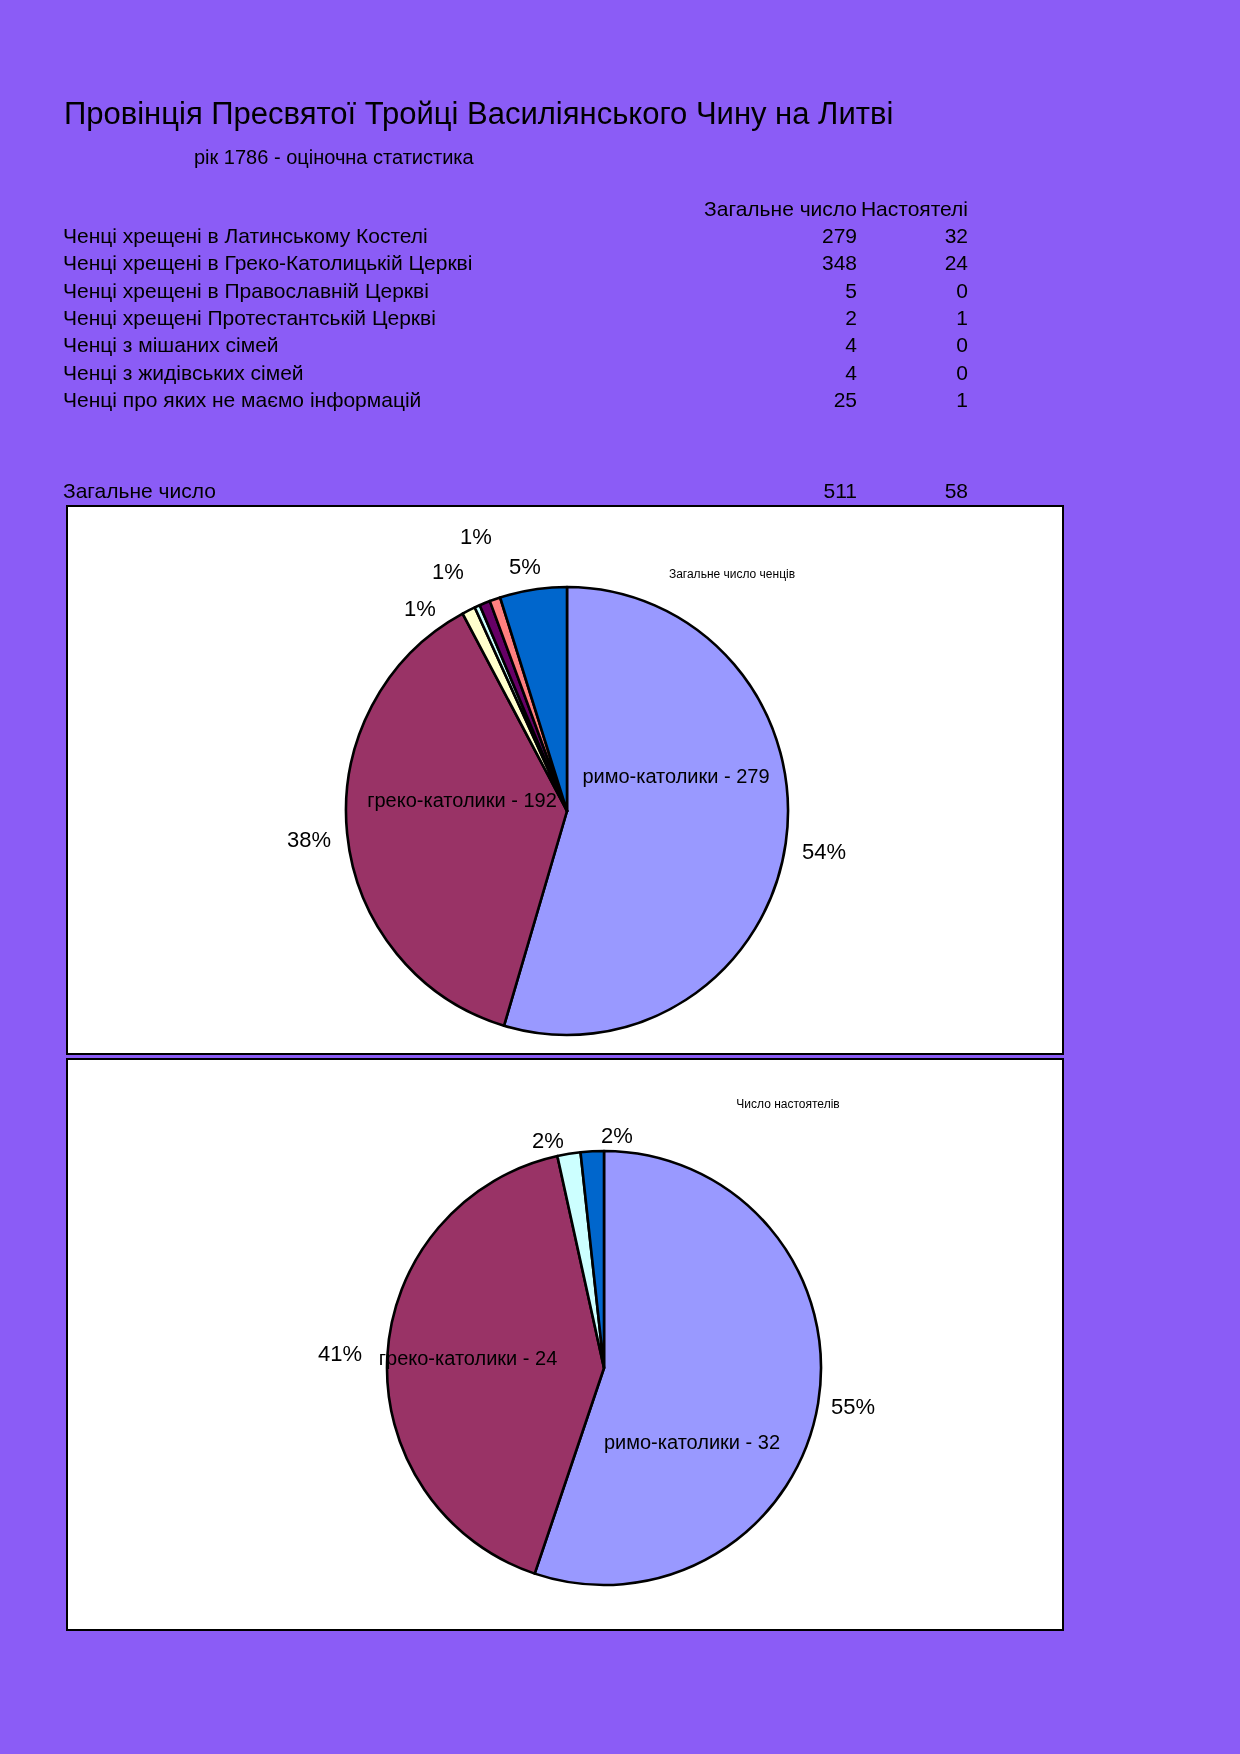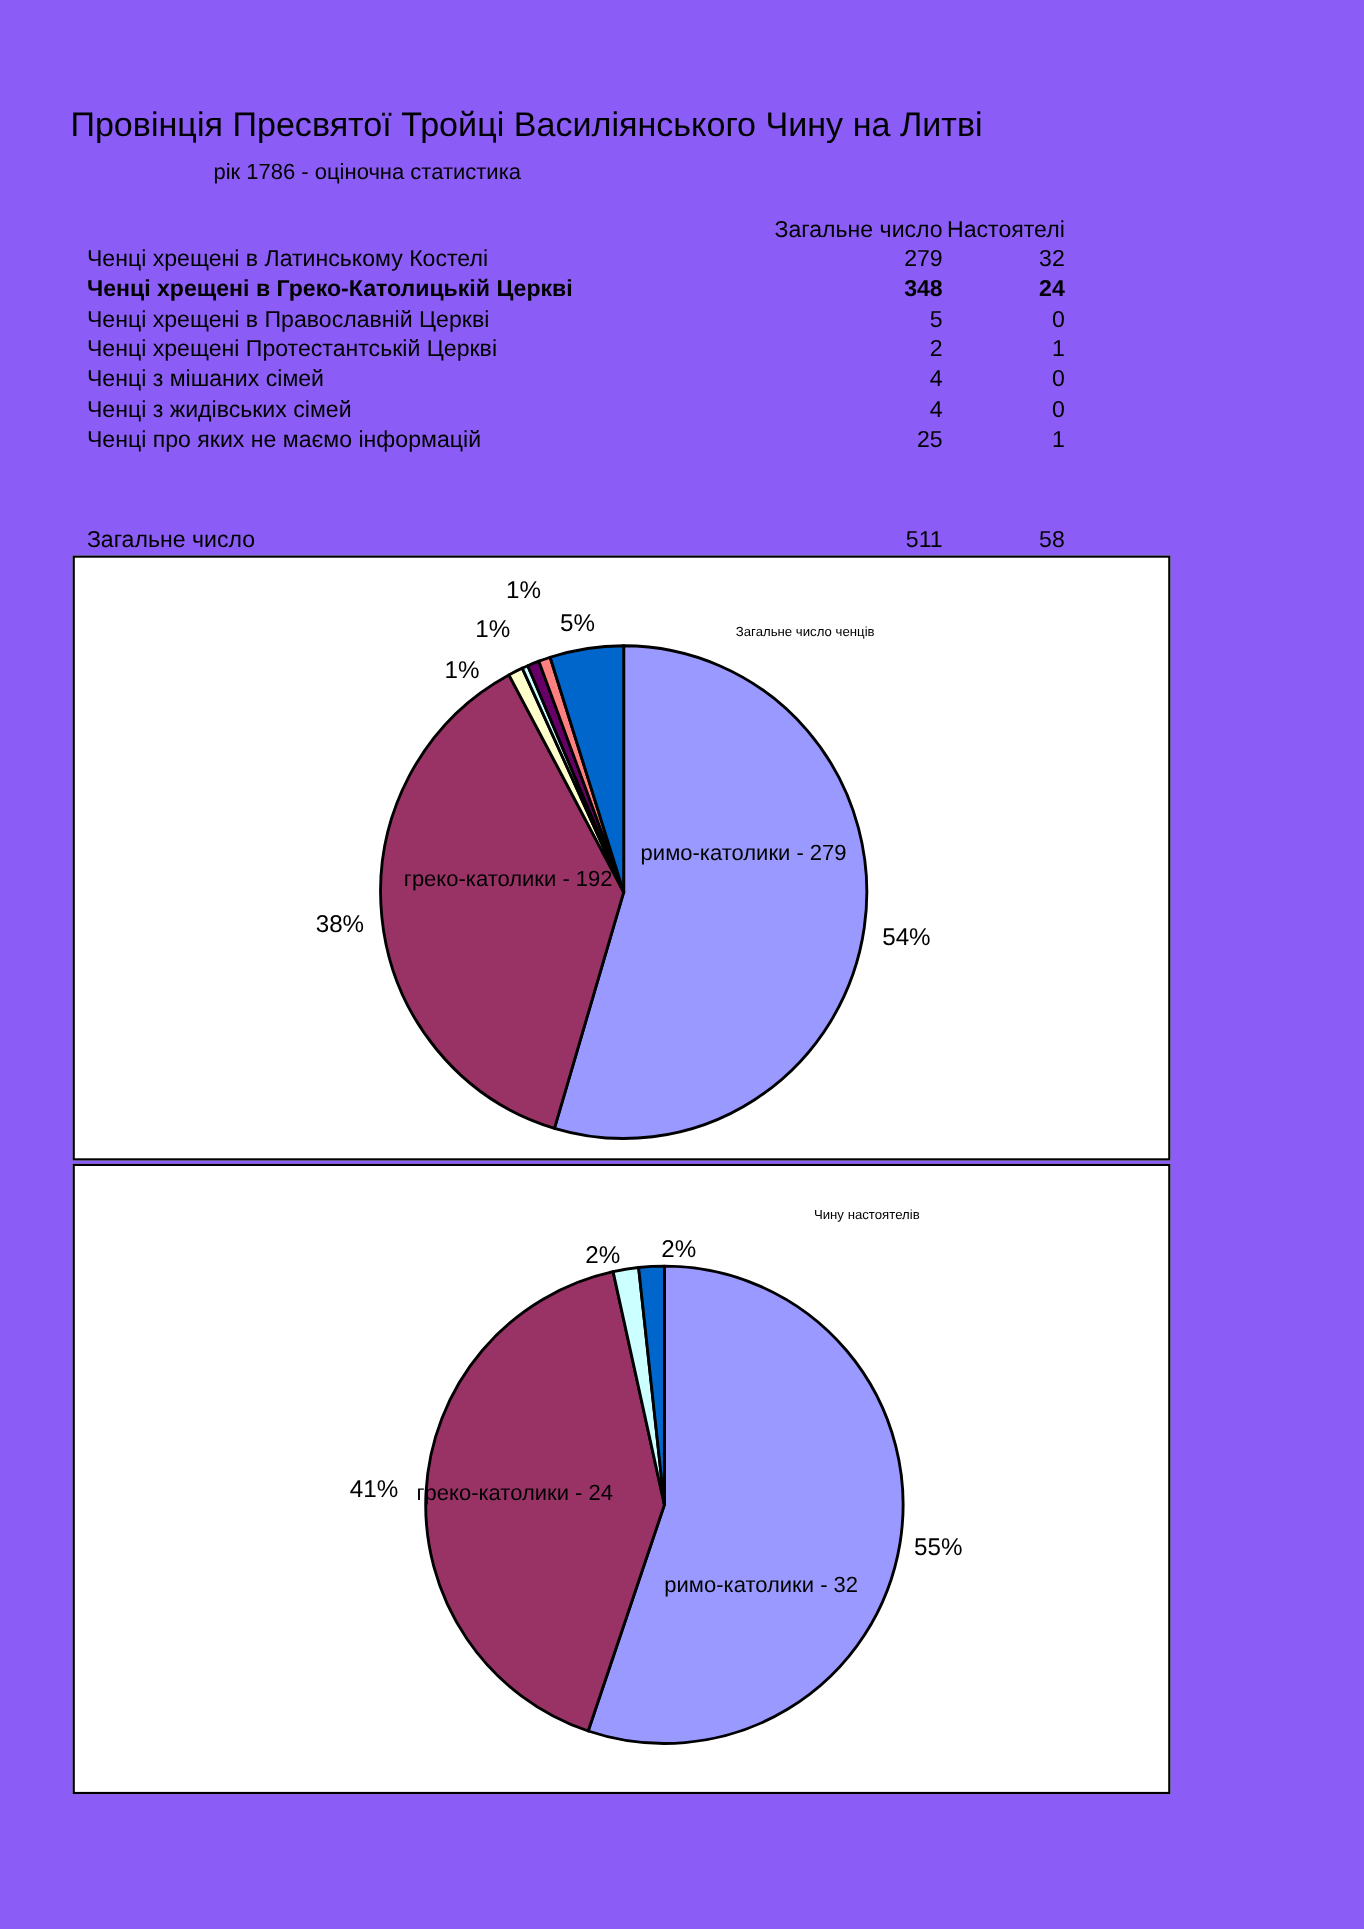--- a/index.html
+++ b/index.html
@@ -4,21 +4,21 @@
 <style>
   html,body{margin:0;padding:0;background:#fff;}
   #page{position:relative;width:1240px;height:1754px;background:#8b5cf6;
         font-family:"Liberation Sans",sans-serif;color:#000;overflow:hidden;}
   .abs{position:absolute;}
   #main-title{left:64px;top:96px;font-size:31px;white-space:nowrap;}
   #sub-title{left:194px;top:146px;font-size:20px;white-space:nowrap;}
   .chart-box{position:absolute;background:#fff;border:2px solid #000;}
   #pie-layer{position:absolute;left:0;top:0;pointer-events:none;}
   .tbl-row{position:absolute;left:63px;width:905px;height:27px;font-size:21px;white-space:nowrap;}
-  .tbl-label{position:absolute;left:0;top:0;margin-left:16px;}
+  .tbl-label{position:absolute;left:0;top:0;}
   .tbl-num{position:absolute;top:0;width:200px;text-align:right;}
   .num-c1{left:594px;}
   .num-c2{left:705px;}
   .pie-label{position:absolute;transform:translate(-50%,-50%);white-space:nowrap;}
   .pct-label{font-size:22px;}
   .inner-label{font-size:20px;}
   .chart-title{font-size:12px;}
 </style>
 </head>
 <body>
@@ -30,21 +30,21 @@
   <div id="table-area">
       <div class="tbl-row" style="top: 197px;">
         <div class="tbl-num num-c1">Загальне число</div>
         <div class="tbl-num num-c2">Настоятелі</div>
       </div>
       <div class="tbl-row" style="top: 224px;">
         <div class="tbl-label">Ченці хрещені в Латинському Костелі</div>
         <div class="tbl-num num-c1">279</div>
         <div class="tbl-num num-c2">32</div>
       </div>
-      <div class="tbl-row" style="top: 251.35px; font-weight: bold;">
+      <div class="tbl-row" style="top: 251.35px;">
         <div class="tbl-label">Ченці хрещені в Греко-Католицькій Церкві</div>
         <div class="tbl-num num-c1">348</div>
         <div class="tbl-num num-c2">24</div>
       </div>
       <div class="tbl-row" style="top: 278.7px;">
         <div class="tbl-label">Ченці хрещені в Православній Церкві</div>
         <div class="tbl-num num-c1">5</div>
         <div class="tbl-num num-c2">0</div>
       </div>
       <div class="tbl-row" style="top: 306.05px;">
@@ -94,21 +94,21 @@
   <div id="labels-area">
       <div class="pie-label chart-title" style="left: 732px; top: 574px;">Загальне число ченців</div>
       <div class="pie-label pct-label" style="left: 476px; top: 537px;">1%</div>
       <div class="pie-label pct-label" style="left: 448px; top: 572px;">1%</div>
       <div class="pie-label pct-label" style="left: 420px; top: 609px;">1%</div>
       <div class="pie-label pct-label" style="left: 525px; top: 567px;">5%</div>
       <div class="pie-label pct-label" style="left: 309px; top: 840px;">38%</div>
       <div class="pie-label pct-label" style="left: 824px; top: 852px;">54%</div>
       <div class="pie-label inner-label" style="left: 462px; top: 800px;">греко-католики - 192</div>
       <div class="pie-label inner-label" style="left: 648px; top: 776px; margin-left: 28px;">римо-католики - 279</div>
-      <div class="pie-label chart-title" style="left: 788px; top: 1104px;">Чину настоятелів</div>
+      <div class="pie-label chart-title" style="left: 788px; top: 1104px;">Число настоятелів</div>
       <div class="pie-label pct-label" style="left: 548px; top: 1141px;">2%</div>
       <div class="pie-label pct-label" style="left: 617px; top: 1136px;">2%</div>
       <div class="pie-label pct-label" style="left: 340px; top: 1354px;">41%</div>
       <div class="pie-label pct-label" style="left: 837px; top: 1407px; margin-left: 16px;">55%</div>
       <div class="pie-label inner-label" style="left: 468px; top: 1358px;">греко-католики - 24</div>
       <div class="pie-label inner-label" style="left: 692px; top: 1406px; margin-top: 36px;">римо-католики - 32</div>
     </div>
 </div>
 
 </body></html>

